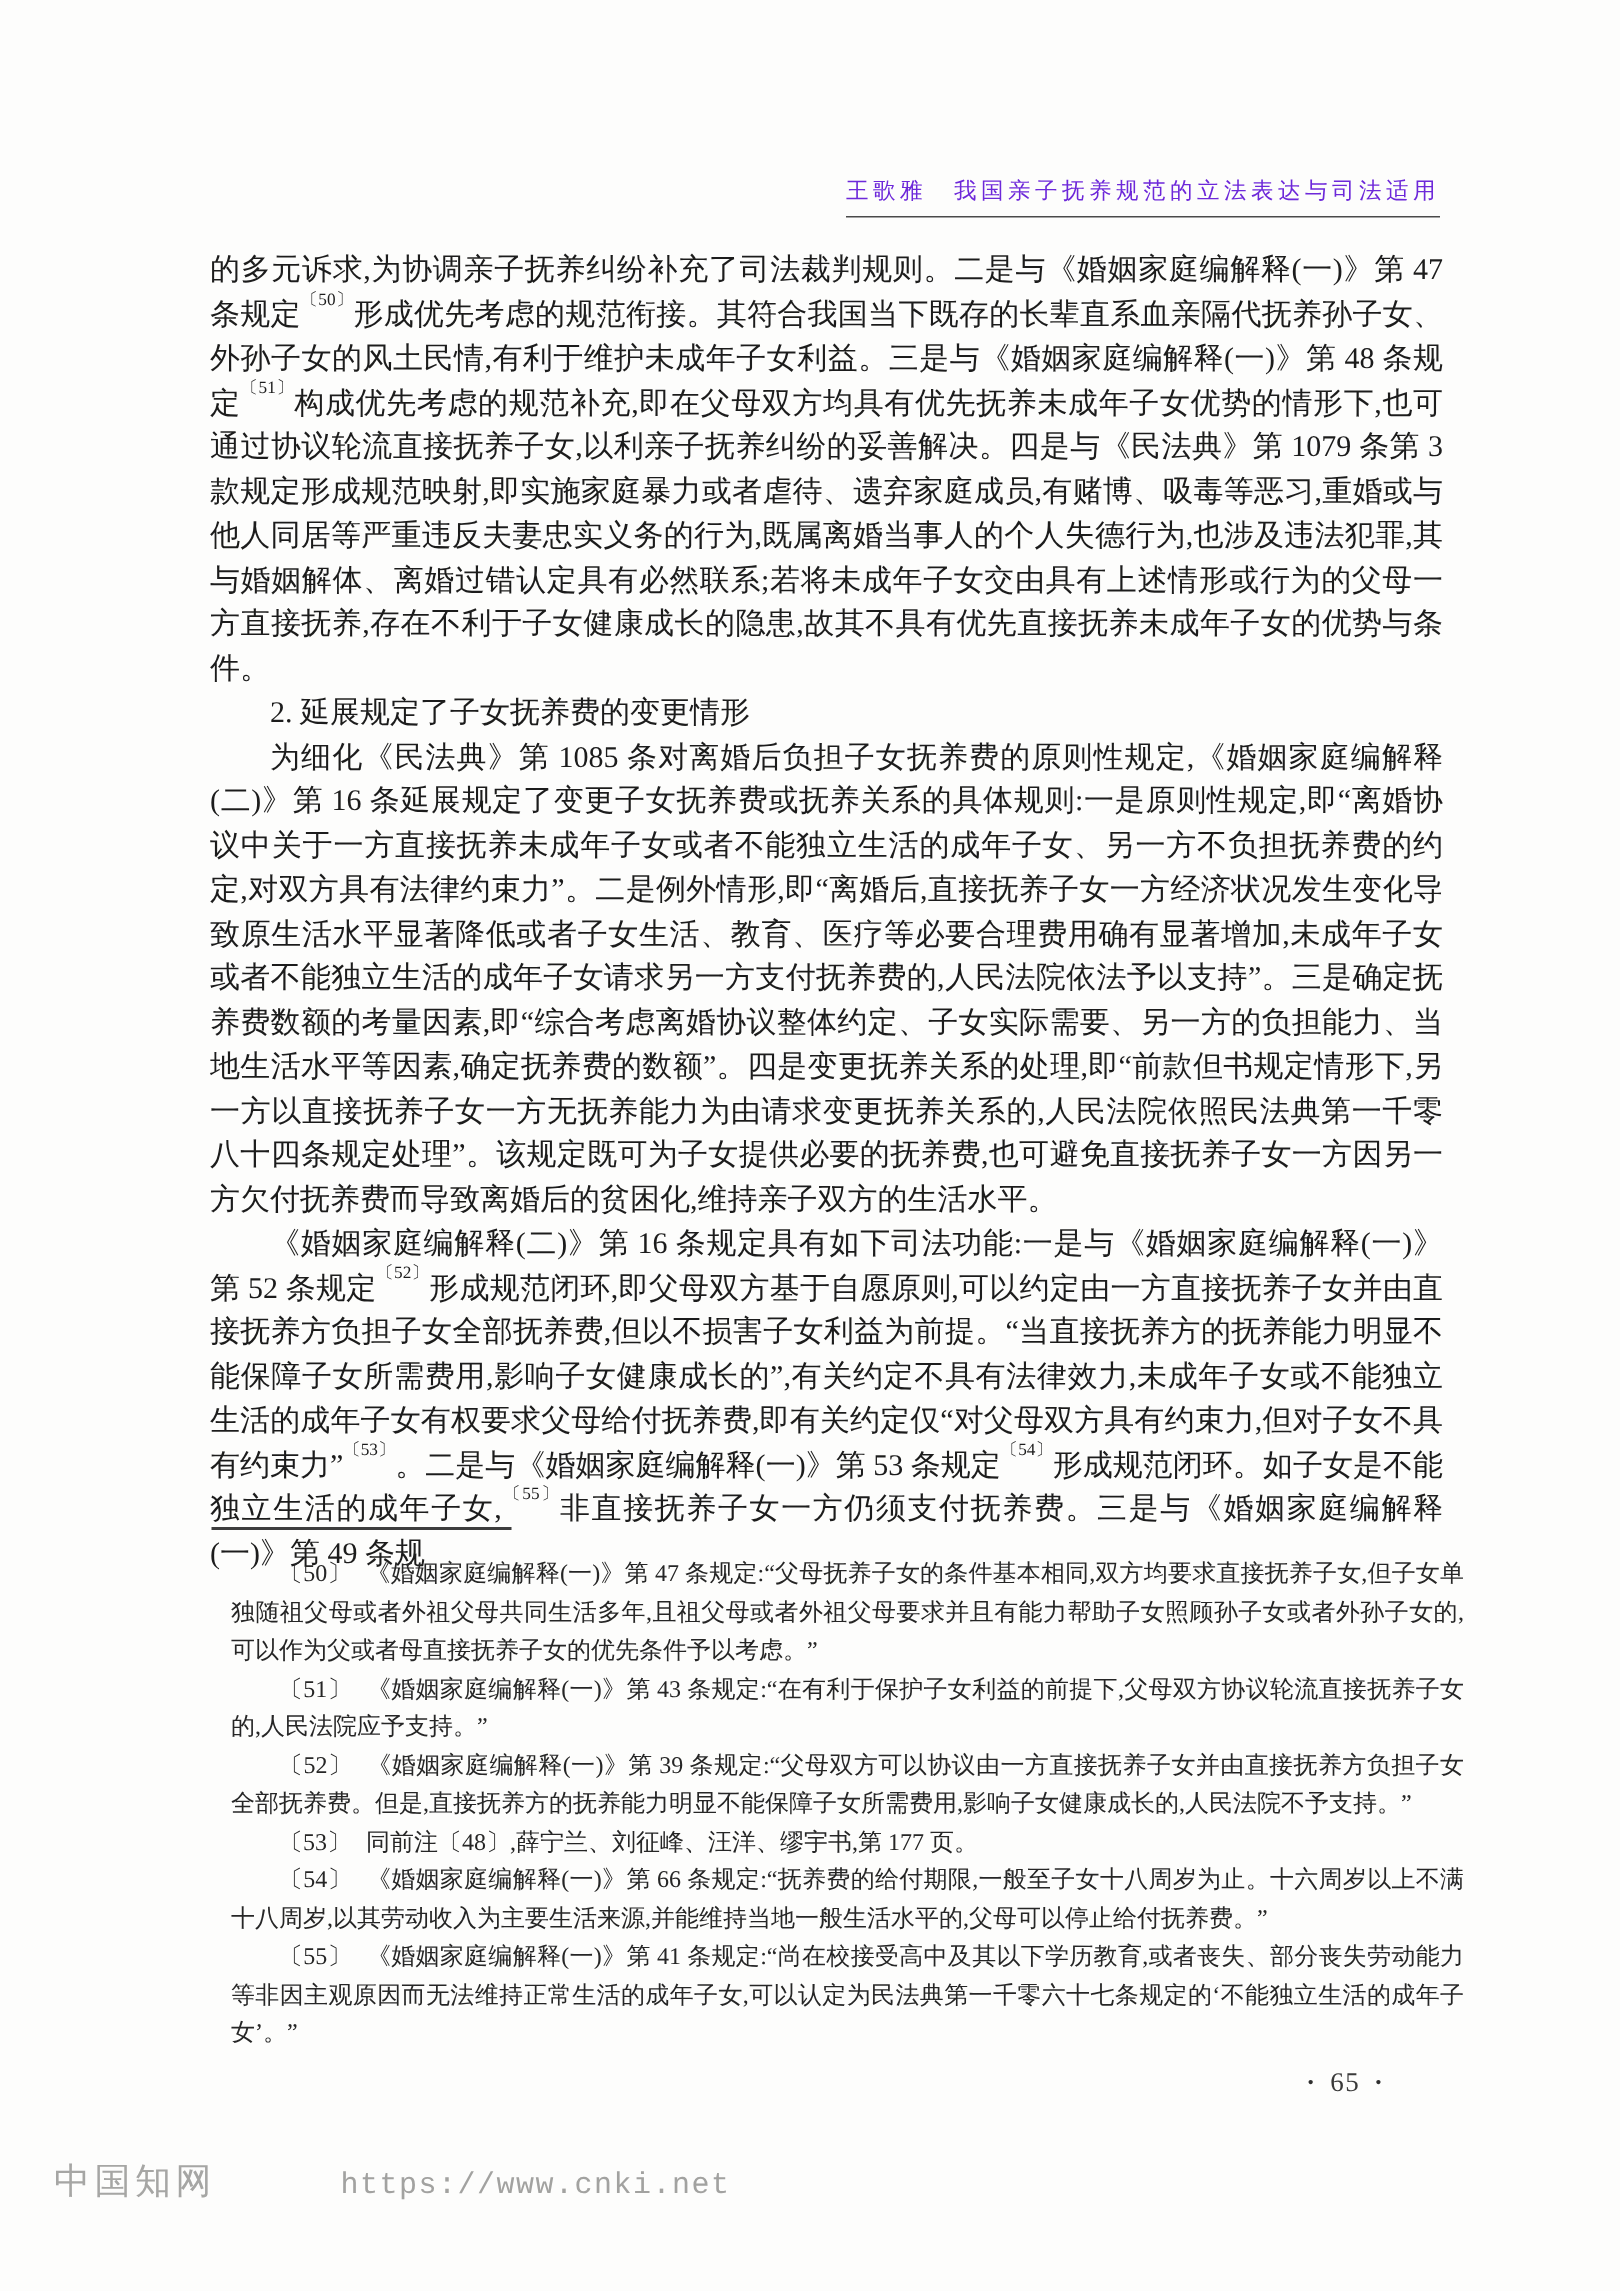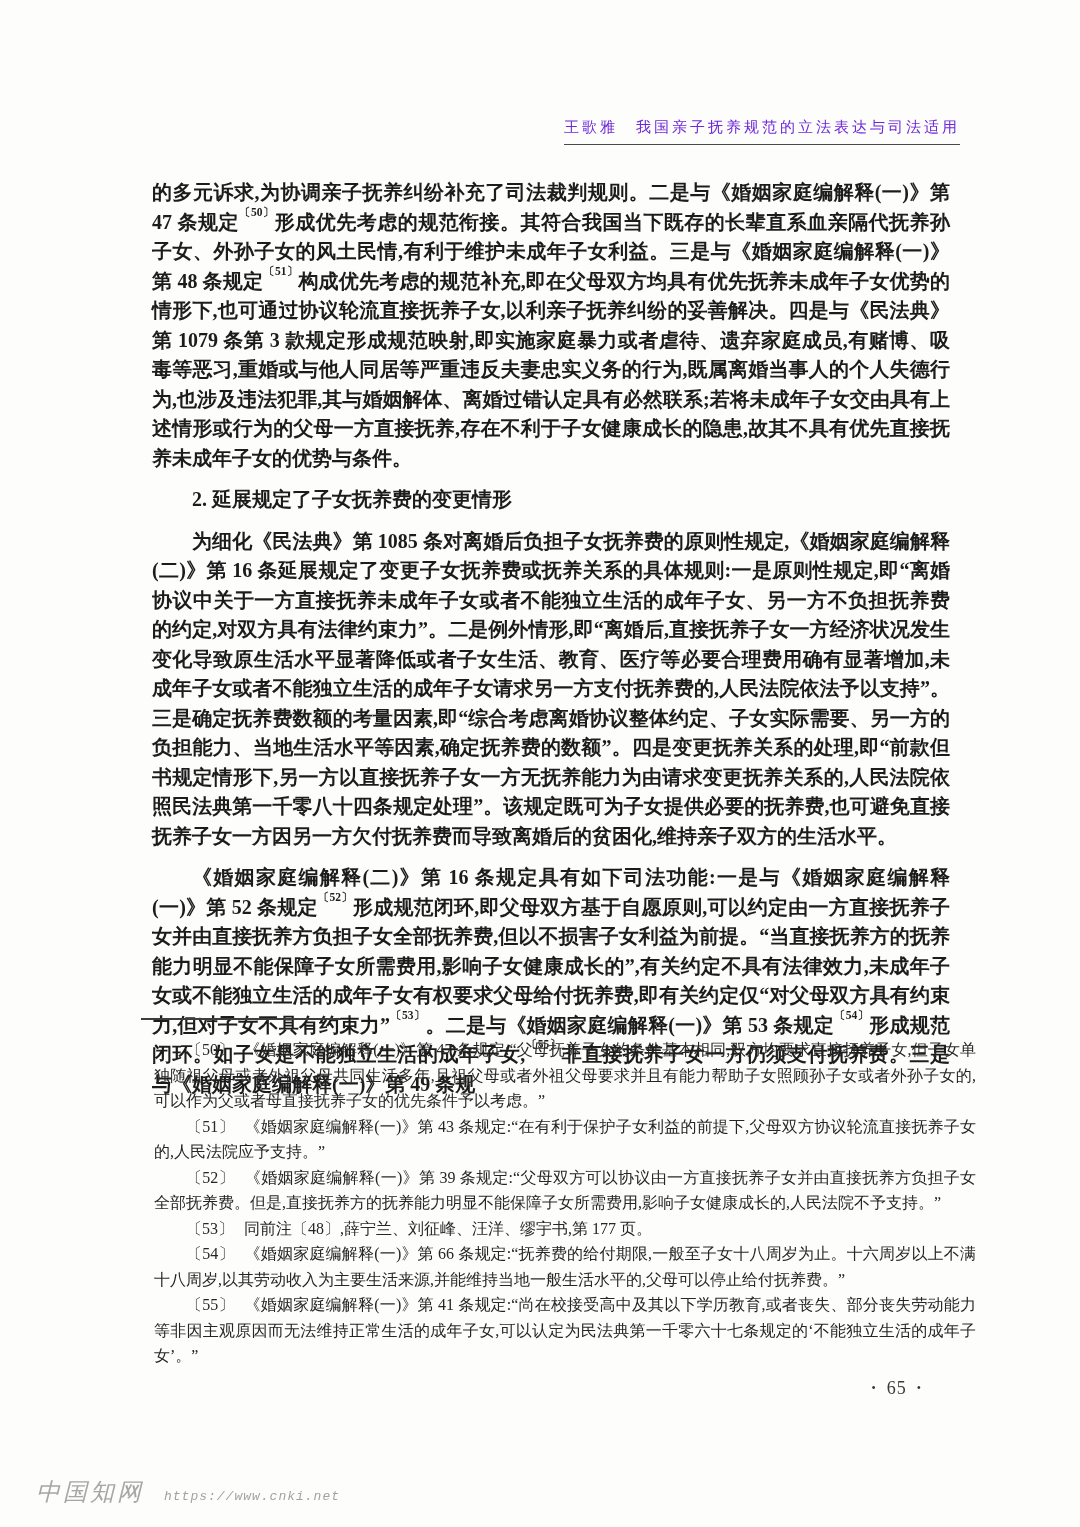--- a/index.html
+++ b/index.html
@@ -33,21 +33,21 @@
   .body-text {
     position: absolute;
     top: 166px;
     left: 140px;
     width: 822px;
     font-size: 20px;
     line-height: 29.5px;
     text-align: justify;
     color: #1c1c1c;
   }
-  .body-text p { margin: 12px; font-weight: bold; }
+  .body-text p { margin: 0; }
   .body-text p.indent { text-indent: 2em; }
   .body-text sup {
     font-size: 11.5px;
     line-height: 0;
     position: relative;
     top: -0.45em;
     letter-spacing: 0;
   }
   
   .fn-sep {
@@ -78,36 +78,36 @@
     font-size: 18px;
     color: #3a3a3a;
     letter-spacing: 1px;
   }
   .page-number .dot { font-size: 12px; vertical-align: 2px; color: #2f2f2f; }
   .page-number .num { margin: 0 10px; }
   
   .watermark {
     position: absolute;
     left: 36px;
-    top: 1476px;
+    top: 1438px;
     display: flex;
     align-items: baseline;
-    gap: 20px;
-    font-style: italic;
+    gap: 40px;
   }
   .watermark .wm-brand {
     font-size: 24px;
     color: #a6a6a4;
     letter-spacing: 3px;
   }
   .watermark .wm-url {
     font-family: "Liberation Mono", "DejaVu Sans Mono", monospace;
-    font-size: 13px;
+    font-size: 20px;
     letter-spacing: 1px;
     color: #a2a2a0;
+    margin-left: 43px;
   }
 </style>
 </head>
 <body>
 
 <div class="page">
 
   <div class="header">
     <span class="running-head">王歌雅　我国亲子抚养规范的立法表达与司法适用</span>
   </div>

